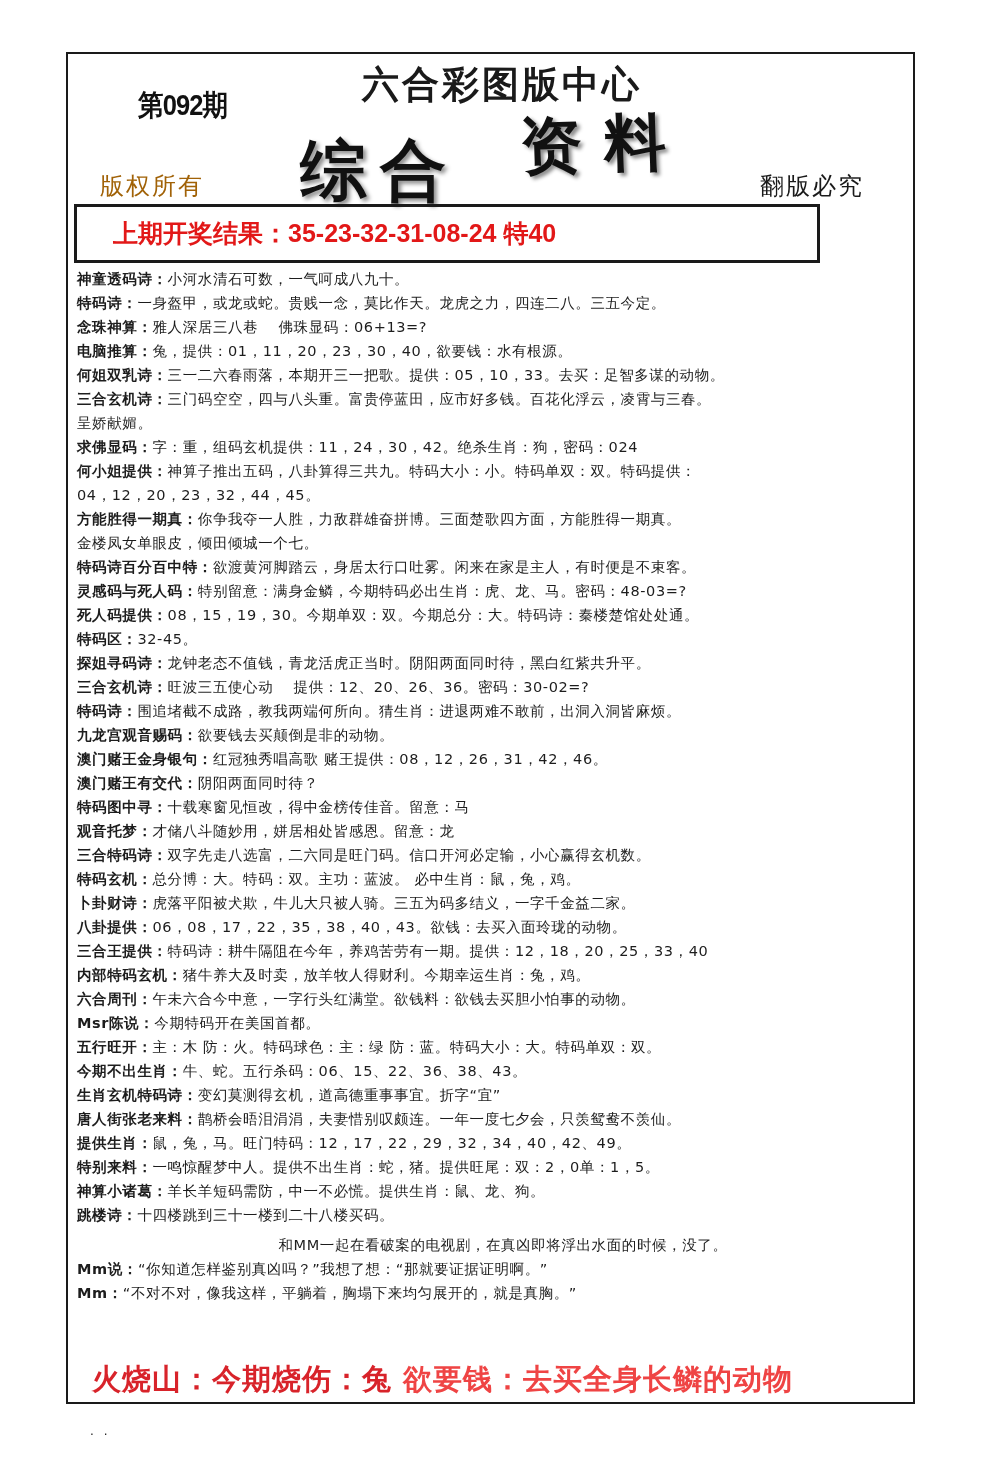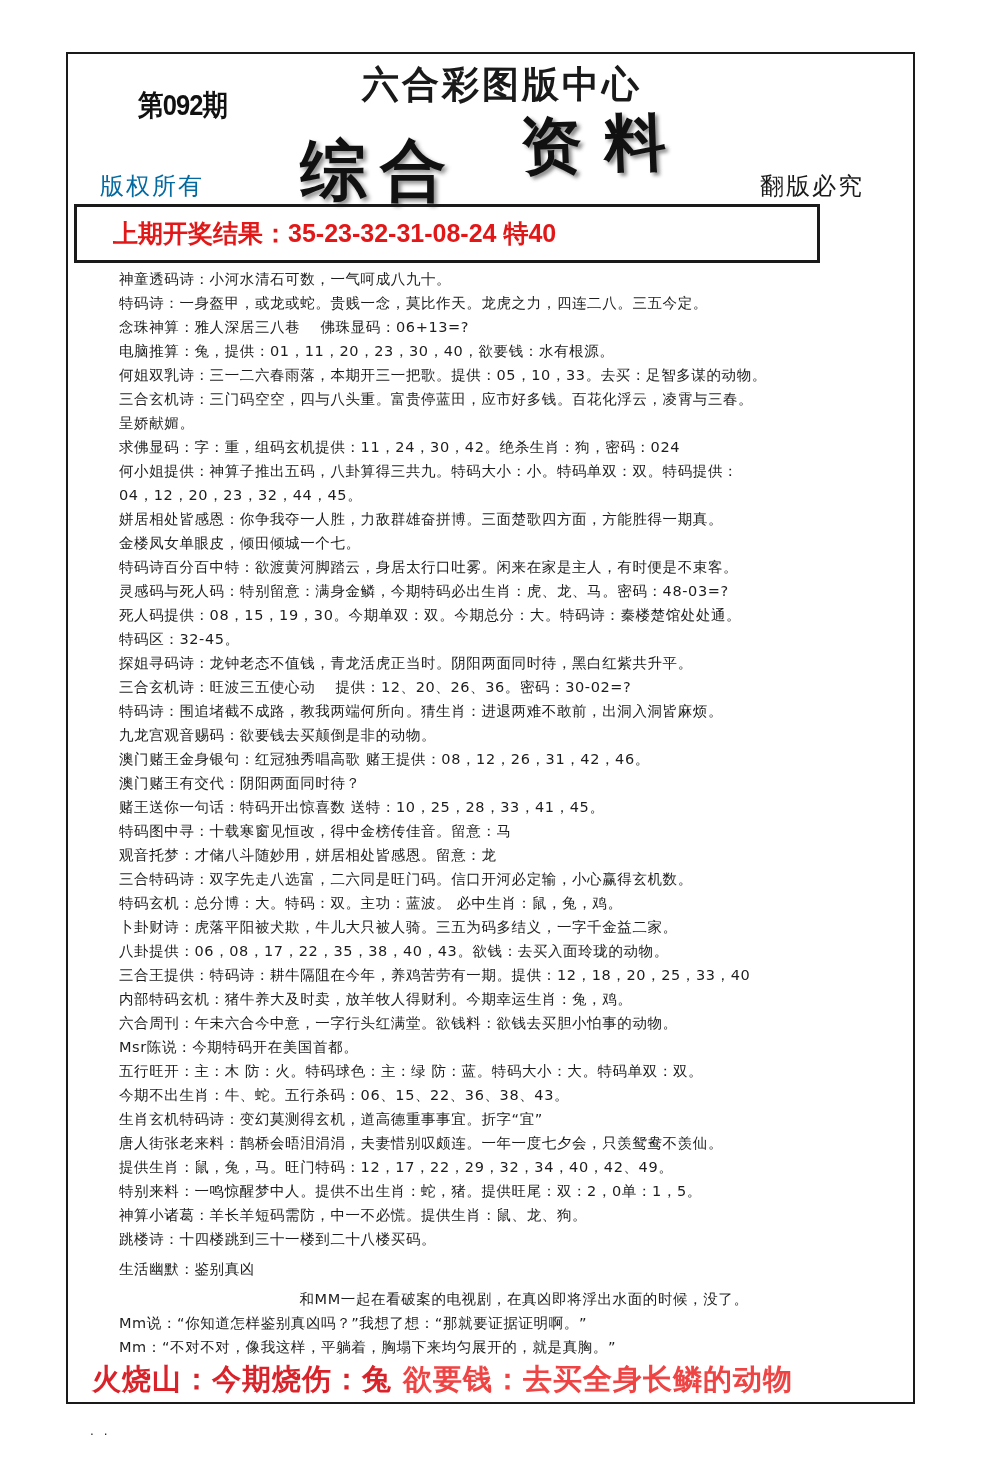--- a/index.html
+++ b/index.html
@@ -3,27 +3,27 @@
 <meta charset="utf-8">
 <style>
   html, body { margin: 0; padding: 0; background: #ffffff; }
   body { width: 984px; height: 1457px; position: relative; overflow: hidden; font-family: "DejaVu Sans", sans-serif; color: #111; }
   .frame { position: absolute; left: 66px; top: 52px; width: 849px; height: 1352px; border: 2px solid #1a1a1a; box-sizing: border-box; }
   .issue { position: absolute; left: 138px; top: 86px; font-family: "Liberation Sans", sans-serif; font-weight: bold; font-size: 29px; letter-spacing: -1px; color: #111; transform: scaleX(0.88); transform-origin: left top; }
   .center-title { position: absolute; left: 362px; top: 60px; font-family: Liberation Serif, serif; font-size: 37px; font-weight: bold; letter-spacing: 3px; color: #1a1a1a; }
   .big-title { position: absolute; font-family: "DejaVu Serif", serif; font-weight: bold; color: #111; text-shadow: 3px 3px 4px rgba(0,0,0,0.45); }
   .bt1 { left: 300px; top: 126px; font-size: 66px; letter-spacing: 14px; }
   .bt2 { left: 520px; top: 102px; font-size: 62px; letter-spacing: 22px; transform: rotate(-2deg); }
-  .copyright { position: absolute; left: 100px; top: 170px; font-family: "DejaVu Serif", serif; font-size: 24px; letter-spacing: 2px; color: #0369a1; }
+  .copyright { position: absolute; left: 100px; top: 170px; font-family: "DejaVu Serif", serif; font-size: 24px; letter-spacing: 2px; color: #a16207; }
   .nocopy { position: absolute; left: 760px; top: 170px; font-family: "DejaVu Serif", serif; font-size: 24px; letter-spacing: 2px; color: #1a1a1a; }
   .result-box { position: absolute; left: 74px; top: 204px; width: 746px; height: 59px; border: 3px solid #1a1a1a; box-sizing: border-box; }
   .result-text { position: absolute; left: 36px; top: 10px; font-family: "Liberation Sans", sans-serif; font-weight: bold; font-size: 25px; color: #e21818; white-space: nowrap; }
   .body-lines { position: absolute; left: 77px; top: 267px; width: 830px; }
   .line { height: 24px; line-height: 24px; font-size: 14.5px; white-space: nowrap; color: #1d1d1d; letter-spacing: 0.6px; font-family: "DejaVu Sans", sans-serif; }
-  .line .lbl { font-weight: normal; margin-left: 42px; }
+  .line .lbl { font-weight: bold; }
   .line.gap { margin-top: 6px; }
   .line.indent { padding-left: 22px; text-align: center; }
   .banner { position: absolute; left: 92px; top: 1360px; font-family: "DejaVu Serif", serif; font-weight: bold; font-size: 29px; white-space: nowrap; letter-spacing: 1px; }
   .banner .red { color: #d8232a; }
   .banner .green { color: #ef4444; }
   .dots { position: absolute; left: 90px; top: 1428px; font-size: 12px; color: #222; letter-spacing: 3px; }
 </style>
 </head>
 <body>
 
@@ -46,52 +46,50 @@
     <div class="line"><span class="lbl">神童透码诗：</span><span>小河水清石可数，一气呵成八九十。</span></div>
     <div class="line"><span class="lbl">特码诗：</span><span>一身盔甲，或龙或蛇。贵贱一念，莫比作天。龙虎之力，四连二八。三五今定。</span></div>
     <div class="line"><span class="lbl">念珠神算：</span><span>雅人深居三八巷　 佛珠显码：06+13=?</span></div>
     <div class="line"><span class="lbl">电脑推算：</span><span>兔，提供：01，11，20，23，30，40，欲要钱：水有根源。</span></div>
     <div class="line"><span class="lbl">何姐双乳诗：</span><span>三一二六春雨落，本期开三一把歌。提供：05，10，33。去买：足智多谋的动物。</span></div>
     <div class="line"><span class="lbl">三合玄机诗：</span><span>三门码空空，四与八头重。富贵停蓝田，应市好多钱。百花化浮云，凌霄与三春。</span></div>
     <div class="line"><span class="lbl"></span><span>呈娇献媚。</span></div>
     <div class="line"><span class="lbl">求佛显码：</span><span>字：重，组码玄机提供：11，24，30，42。绝杀生肖：狗，密码：024</span></div>
     <div class="line"><span class="lbl">何小姐提供：</span><span>神算子推出五码，八卦算得三共九。特码大小：小。特码单双：双。特码提供：</span></div>
     <div class="line"><span class="lbl"></span><span>04，12，20，23，32，44，45。</span></div>
-    <div class="line"><span class="lbl">姘居相处皆感恩：</span><span>你争我夺一人胜，力敌群雄奋拼博。三面楚歌四方面，方能胜得一期真。</span></div>
+    <div class="line"><span class="lbl">方能胜得一期真：</span><span>你争我夺一人胜，力敌群雄奋拼博。三面楚歌四方面，方能胜得一期真。</span></div>
     <div class="line"><span class="lbl"></span><span>金楼凤女单眼皮，倾田倾城一个七。</span></div>
     <div class="line"><span class="lbl">特码诗百分百中特：</span><span>欲渡黄河脚踏云，身居太行口吐雾。闲来在家是主人，有时便是不束客。</span></div>
     <div class="line"><span class="lbl">灵感码与死人码：</span><span>特别留意：满身金鳞，今期特码必出生肖：虎、龙、马。密码：48-03=?</span></div>
     <div class="line"><span class="lbl">死人码提供：</span><span>08，15，19，30。今期单双：双。今期总分：大。特码诗：秦楼楚馆处处通。</span></div>
     <div class="line"><span class="lbl">特码区：</span><span>32-45。</span></div>
     <div class="line"><span class="lbl">探姐寻码诗：</span><span>龙钟老态不值钱，青龙活虎正当时。阴阳两面同时待，黑白红紫共升平。</span></div>
     <div class="line"><span class="lbl">三合玄机诗：</span><span>旺波三五使心动　 提供：12、20、26、36。密码：30-02=?</span></div>
     <div class="line"><span class="lbl">特码诗：</span><span>围追堵截不成路，教我两端何所向。猜生肖：进退两难不敢前，出洞入洞皆麻烦。</span></div>
     <div class="line"><span class="lbl">九龙宫观音赐码：</span><span>欲要钱去买颠倒是非的动物。</span></div>
     <div class="line"><span class="lbl">澳门赌王金身银句：</span><span>红冠独秀唱高歌 赌王提供：08，12，26，31，42，46。</span></div>
     <div class="line"><span class="lbl">澳门赌王有交代：</span><span>阴阳两面同时待？</span></div>
-    <div class="line"><span class="lbl">赌王送你一句话：</span><span>特码开出惊喜数 送特：10，25，28，33，41，45。</span></div>
     <div class="line"><span class="lbl">特码图中寻：</span><span>十载寒窗见恒改，得中金榜传佳音。留意：马</span></div>
     <div class="line"><span class="lbl">观音托梦：</span><span>才储八斗随妙用，姘居相处皆感恩。留意：龙</span></div>
     <div class="line"><span class="lbl">三合特码诗：</span><span>双字先走八选富，二六同是旺门码。信口开河必定输，小心赢得玄机数。</span></div>
     <div class="line"><span class="lbl">特码玄机：</span><span>总分博：大。特码：双。主功：蓝波。 必中生肖：鼠，兔，鸡。</span></div>
     <div class="line"><span class="lbl">卜卦财诗：</span><span>虎落平阳被犬欺，牛儿大只被人骑。三五为码多结义，一字千金益二家。</span></div>
     <div class="line"><span class="lbl">八卦提供：</span><span>06，08，17，22，35，38，40，43。欲钱：去买入面玲珑的动物。</span></div>
     <div class="line"><span class="lbl">三合王提供：</span><span>特码诗：耕牛隔阻在今年，养鸡苦劳有一期。提供：12，18，20，25，33，40</span></div>
     <div class="line"><span class="lbl">内部特码玄机：</span><span>猪牛养大及时卖，放羊牧人得财利。今期幸运生肖：兔，鸡。</span></div>
     <div class="line"><span class="lbl">六合周刊：</span><span>午未六合今中意，一字行头红满堂。欲钱料：欲钱去买胆小怕事的动物。</span></div>
     <div class="line"><span class="lbl">Msr陈说：</span><span>今期特码开在美国首都。</span></div>
     <div class="line"><span class="lbl">五行旺开：</span><span>主：木 防：火。特码球色：主：绿 防：蓝。特码大小：大。特码单双：双。</span></div>
     <div class="line"><span class="lbl">今期不出生肖：</span><span>牛、蛇。五行杀码：06、15、22、36、38、43。</span></div>
     <div class="line"><span class="lbl">生肖玄机特码诗：</span><span>变幻莫测得玄机，道高德重事事宜。折字“宜”</span></div>
     <div class="line"><span class="lbl">唐人街张老来料：</span><span>鹊桥会晤泪涓涓，夫妻惜别叹颇连。一年一度七夕会，只羡鸳鸯不羡仙。</span></div>
     <div class="line"><span class="lbl">提供生肖：</span><span>鼠，兔，马。旺门特码：12，17，22，29，32，34，40，42、49。</span></div>
     <div class="line"><span class="lbl">特别来料：</span><span>一鸣惊醒梦中人。提供不出生肖：蛇，猪。提供旺尾：双：2，0单：1，5。</span></div>
     <div class="line"><span class="lbl">神算小诸葛：</span><span>羊长羊短码需防，中一不必慌。提供生肖：鼠、龙、狗。</span></div>
     <div class="line"><span class="lbl">跳楼诗：</span><span>十四楼跳到三十一楼到二十八楼买码。</span></div>
-    <div class="line gap"><span class="lbl">生活幽默：</span><span>鉴别真凶</span></div>
     <div class="line gap indent"><span class="lbl"></span><span>和MM一起在看破案的电视剧，在真凶即将浮出水面的时候，没了。</span></div>
     <div class="line"><span class="lbl">Mm说：</span><span>“你知道怎样鉴别真凶吗？”我想了想：“那就要证据证明啊。”</span></div>
     <div class="line"><span class="lbl">Mm：</span><span>“不对不对，像我这样，平躺着，胸塌下来均匀展开的，就是真胸。”</span></div>
   </div>
 
 <div class="banner">
   <span class="red">火烧山：今期烧伤：兔</span><span class="green"> 欲要钱：去买全身长鳞的动物</span>
 </div>
 
 <div class="dots">· ·</div>

